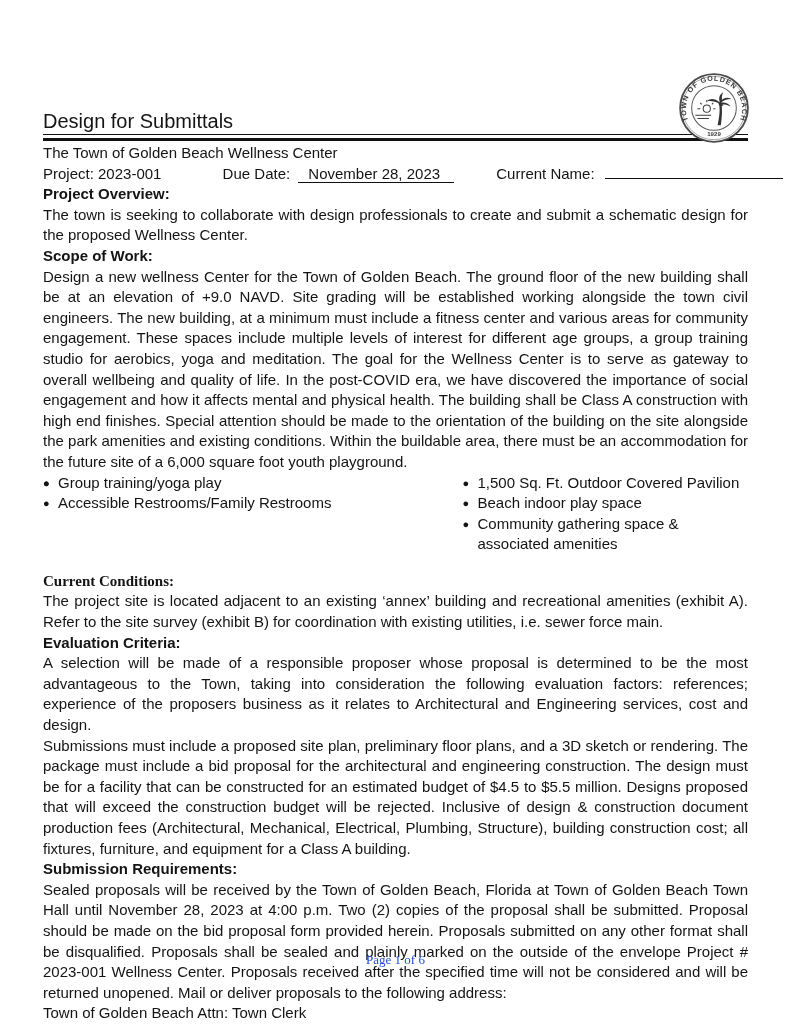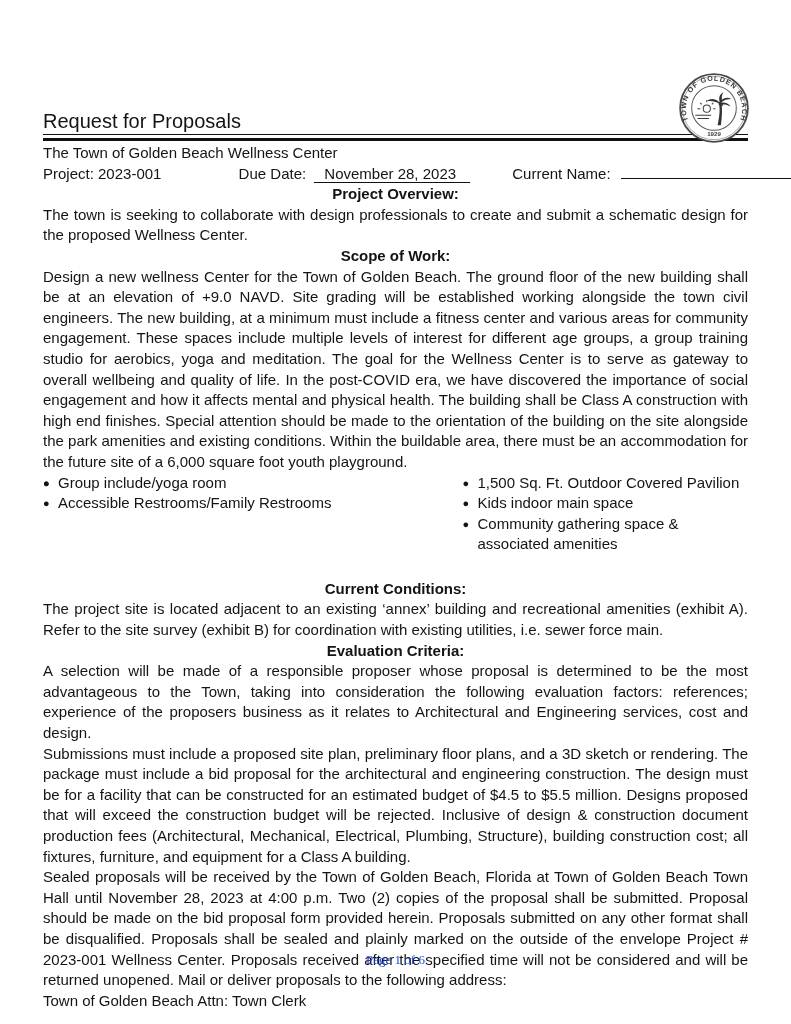--- a/index.html
+++ b/index.html
@@ -30,40 +30,40 @@
     font-weight: normal;
     line-height: 23px;
     border-bottom: 1.5px solid #111;
     padding-bottom: 1px;
   }
   .thick-rule { height: 3px; background: #111; margin-top: 3px; margin-bottom: 2px; }
 
   
   .meta-row { white-space: nowrap; }
   .meta-label { }
-  .due-group { margin-left: 73px; }
+  .due-group { margin-left: 57px; }
   .company-group { margin-left: 38px; }
   .u-value {
     border-bottom: 1.5px solid #111;
     padding: 0 14px 0 10px;
     margin-left: 4px;
   }
   .blank-line {
     display: inline-block;
     width: 178px;
     border-bottom: 1.5px solid #111;
     height: 14px;
     margin-left: 6px;
     vertical-align: baseline;
   }
 
   p { margin: 0; }
   .para { text-align: justify; }
-  .heading { font-weight: bold; text-align: center; }
-  .gap-above { margin-top: 24px; }
+  .heading { font-weight: bold; }
+  .gap-above { margin-top: 16px; font-family: Liberation Serif, serif; }
   .bold { font-weight: normal; }
 
   
   .program-cols { display: flex; }
   .col-left { flex: 0 0 59.5%; }
   .col-right { flex: 1; }
   ul.bullets { list-style: none; }
   ul.bullets li { position: relative; padding-left: 15px; }
   ul.bullets li .blt {
     position: absolute; left: 0; top: 0;
@@ -112,21 +112,21 @@
         <path d="M 58,42 C 56,35 58,30.5 63,28 C 60.5,32 60.5,36.5 61.5,41 Z"></path>
         <path d="M 58,43 C 64.5,41.5 70,43.5 73,48 C 68,45 63,44.5 58.5,45.8 Z"></path>
         <circle cx="58" cy="44.5" r="1.6"></circle>
         <circle cx="61" cy="46" r="1.4"></circle>
       </g>
       <text x="50" y="89.5" text-anchor="middle" font-size="8.5" font-weight="bold" fill="#3a3a3a">1929</text>
     </svg>
   </div>
 
   <div class="title-wrap">
-    <h1 class="doc-title">Request for Proposals</h1>
+    <h1 class="doc-title">Design for Submittals</h1>
     <div class="thick-rule"></div>
   </div>
 
   <p>The Town of Golden Beach Wellness Center</p>
   <p class="meta-row">
     <span class="meta-label">Project:</span>
     <span>2023-001</span>
     <span class="due-group">
       <span>Due Date:</span>
       <span class="u-value">November 28, 2023</span>
@@ -143,49 +143,50 @@
   <p class="heading">Scope of Work:</p>
   <p class="para">Design a new wellness Center for the Town of Golden Beach. The ground floor of the new building shall be at an elevation of +9.0 NAVD.  Site grading will be established working alongside the town civil engineers. The new building, at a minimum must include a fitness center and various areas for community engagement. These spaces include multiple levels of interest for different age groups, a group training studio for aerobics, yoga and meditation.  The goal for the Wellness Center is to serve as gateway to overall wellbeing and quality of life. In the post-COVID era, we have discovered the importance of social engagement and how it affects mental and physical health.  The building shall be Class A construction with high end finishes.  Special attention should be made to the orientation of the building on the site alongside the park amenities and existing conditions.  Within the buildable area, there must be an accommodation for the future site of a 6,000 square foot youth playground.</p>
 
   <div class="program-cols">
     <ul class="bullets col-left">
       <li>
         <span class="blt">●</span>
       </li>
       <li>
         <span class="blt">●</span>
-        <span>Group include/yoga room</span>
+        <span>Group training/yoga play</span>
       </li>
       <li>
         <span class="blt">●</span>
         <span>Accessible Restrooms/Family Restrooms</span>
       </li>
     </ul>
     <ul class="bullets col-right">
       <li>
         <span class="blt">●</span>
         <span>1,500 Sq. Ft. Outdoor Covered Pavilion</span>
       </li>
       <li>
         <span class="blt">●</span>
-        <span>Kids indoor main space</span>
+        <span>Beach indoor play space</span>
       </li>
       <li>
         <span class="blt">●</span>
         <span>Community gathering space &amp; associated amenities</span>
       </li>
     </ul>
   </div>
 
   <p class="heading gap-above">Current Conditions:</p>
   <p class="para">The project site is located adjacent to an existing ‘annex’ building and recreational amenities (exhibit A).  Refer to the site survey (exhibit B) for coordination with existing utilities, i.e. sewer force main.</p>
 
   <p class="heading">Evaluation Criteria:</p>
   <p class="para">A selection will be made of a responsible proposer whose proposal is determined to be the most advantageous to the Town, taking into consideration the following evaluation factors: references; experience of the proposers business as it relates to Architectural and Engineering services, cost and design.</p>
   <p class="para">Submissions must include a proposed site plan, preliminary floor plans, and a 3D sketch or rendering.  The package must include a bid proposal for the architectural and engineering construction.  The design must be for a facility that can be constructed for an estimated budget of $4.5 to $5.5 million.  Designs proposed that will exceed the construction budget will be rejected.  Inclusive of design &amp; construction document production fees (Architectural, Mechanical, Electrical, Plumbing, Structure), building construction cost; all fixtures, furniture, and equipment for a Class A building.</p>
 
+  <p class="heading">Submission Requirements:</p>
   <p class="para"><span>Sealed proposals will be received by the Town of Golden Beach, Florida at Town of Golden Beach Town Hall until November 28, 2023 at 4:00 p.m. </span><span class="bold">Two (2)</span><span> copies of the proposal shall be submitted.  Proposal should be made on the bid proposal form provided herein. Proposals submitted on any other format shall be disqualified. Proposals shall be sealed and plainly marked on the outside of the envelope Project # 2023-001 Wellness Center.  Proposals received after the specified time will not be considered and will be returned unopened. Mail or deliver proposals to the following address:</span></p>
 
   <p class="bold">Town of Golden Beach Attn: Town Clerk</p>
 
   <div class="footer">Page 1 of 6</div>
 
 </div>
 
 </body></html>

